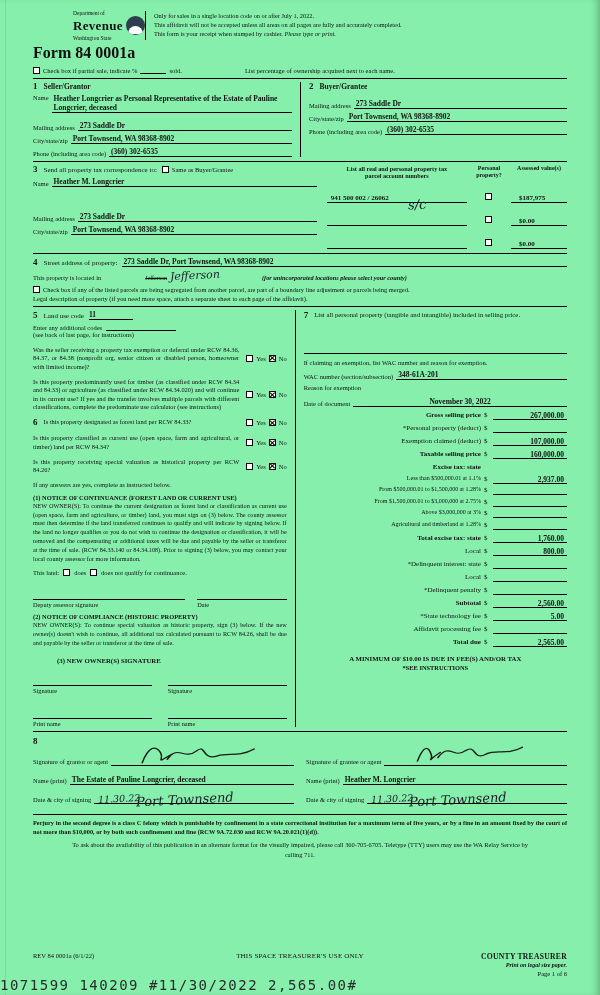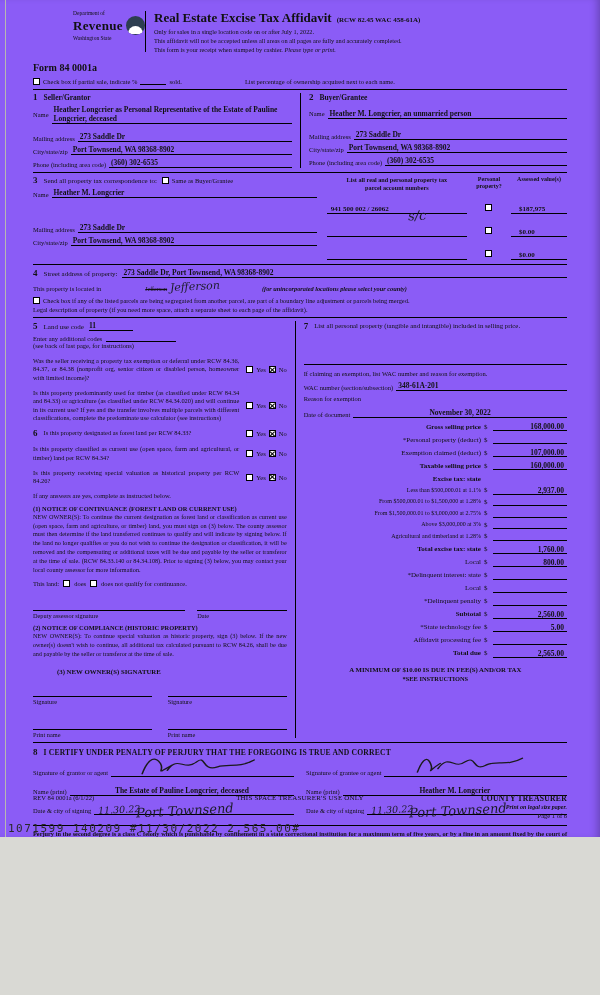--- a/index.html
+++ b/index.html
@@ -1,18 +1,18 @@
 <!DOCTYPE html>
 <html><head>
 <meta charset="utf-8">
 <style>
   *{margin:0;padding:0;box-sizing:border-box;}
   html,body{width:600px;height:995px;}
   body{background:#d9d9d4;font-family:"Liberation Serif",serif;color:#111;}
-  .page{position:relative;width:600px;height:837px;background:#8b5cf6;overflow:hidden;
+  .page{position:relative;width:600px;height:995px;background:#86efac;overflow:hidden;
         box-shadow:inset -7px 0 9px -5px rgba(0,0,0,.28);}
   .page::before{content:"";position:absolute;left:5px;top:0;height:100%;width:1px;background:#b8b8b2;}
   .content{position:absolute;left:33px;top:10px;width:534px;}
   i{font-style:italic;}
   
   .cb{display:inline-block;width:7px;height:7px;border:1px solid #000;position:relative;flex:none;background:#fff;vertical-align:-1px;}
   .cb.checked::after{content:"\2715";position:absolute;left:-1px;top:-2.5px;font-size:8.5px;font-weight:bold;color:#111;}
   
   .frow{display:flex;align-items:flex-end;margin-top:3px;}
   .lbl{font-size:6.5px;padding-right:3px;white-space:nowrap;line-height:1.15;}
@@ -28,30 +28,30 @@
   .dept-name{font-weight:bold;font-size:13px;letter-spacing:.3px;}
   .logo-circle{width:19px;height:19px;border-radius:50%;background:#2d3e50;position:relative;overflow:hidden;flex:none;}
   .logo-circle::after{content:"";position:absolute;left:2px;top:10px;width:15px;height:8px;background:#fff;border-radius:50% 50% 0 0/100% 100% 0 0;}
   .dept-sub{font-size:5.5px;}
   .hdr-left{width:108px;padding-left:40px;}
   .hdr-divider{width:1px;background:#000;margin:1px 8px 1px 4px;}
   .title-row{display:flex;align-items:baseline;gap:5px;}
   .title{font-weight:bold;font-size:13px;}
   .rcw{font-weight:bold;font-size:7px;}
   .note{font-size:6.3px;margin-top:1.5px;line-height:1.2;}
-  .form-no{font-weight:bold;font-size:10px;margin-top:9px;}
+  .form-no{font-weight:bold;font-size:16px;margin-top:3px;}
   .partial-row{display:flex;align-items:center;gap:3px;margin-top:4px;font-size:6.5px;}
   .own-note{margin-left:60px;}
   
   .two-col{display:flex;}
   .halfL{width:50%;padding-right:8px;}
   .halfR{width:50%;border-left:1px solid #000;padding-left:8px;}
   .sec-head{display:flex;align-items:baseline;}
   .sec-title{font-weight:bold;font-size:7.5px;}
-  .namebox{min-height:17px;align-items:center;}
+  .namebox{min-height:17px;align-items:flex-start;}
   .mt8{margin-top:8px;}
   
   .s3L{width:55%;padding-right:10px;}
   .s3R{width:45%;}
   .s3-heading{font-size:7px;padding-right:5px;}
   .s3-same{font-size:6.5px;padding-left:3px;}
   .spacer22{height:22px;}
   .p-head{display:flex;align-items:flex-start;}
   .p-main{flex:1;font-weight:bold;font-size:6.2px;text-align:center;line-height:1.2;}
   .p-col1{width:44px;font-weight:bold;font-size:6px;text-align:center;line-height:1.2;}
@@ -97,74 +97,70 @@
   .ownsig{display:flex;gap:16px;margin-top:14px;}
   .osc{flex:1;}
   .uline2{margin-top:17px;}
   
   .s7head{display:flex;margin-top:1px;}
   .s7h{font-size:6.8px;line-height:1.3;}
   .s7blank{height:32px;border-bottom:1px solid #000;margin-top:2px;}
   .s7note{font-size:6.5px;margin-top:5px;}
   .center{text-align:center;}
   .reasonv{display:block;border-bottom:1px solid #000;font-weight:bold;font-size:7.5px;margin-top:2px;padding-left:2px;}
-  .tl{display:flex;align-items:center;margin-top:4px;}
+  .tl{display:flex;align-items:flex-start;margin-top:4px;}
   .tll{flex:1;text-align:right;font-size:7px;padding-right:3px;line-height:1.15;}
   .tl.sub{margin-top:2.5px;}
   .tl.sub .tll{font-size:6px;}
   .bl{font-weight:bold;}
   .tld{width:9px;font-size:7px;text-align:left;}
   .tlv{width:74px;border-bottom:1px solid #000;text-align:right;font-weight:bold;font-size:7.5px;padding-right:3px;height:9px;line-height:1.2;}
   .nob{border-bottom:none;}
   .minnote{font-weight:bold;font-size:6.8px;text-align:center;margin-top:8px;}
   .seeinst{font-weight:bold;font-size:6.4px;text-align:center;margin-top:2px;}
   
   .s8head{display:flex;align-items:baseline;margin-top:2px;}
   .s8title{font-weight:bold;font-size:7.6px;letter-spacing:.2px;}
-  .cert2col{display:flex;gap:12px;margin-top:10px;text-align:center;}
+  .cert2col{display:flex;gap:12px;margin-top:10px;}
   .certcol{flex:1;}
   .sigrow{display:flex;align-items:flex-end;}
   .sigline{flex:1;border-bottom:1px solid #000;position:relative;height:10px;}
   .sigsvg{position:absolute;left:12%;bottom:-3px;width:75%;height:26px;overflow:visible;}
   .hand-date{position:absolute;left:4px;bottom:-1px;font-size:9.5px;}
   .hand-city{position:absolute;left:42px;bottom:-4px;font-size:13px;white-space:nowrap;}
   .mt9{margin-top:9px;}
   
   .perjury{font-weight:bold;font-size:6.3px;line-height:1.4;text-align:justify;margin-top:10px;border-top:1px solid #000;padding-top:4px;}
   .altformat{font-size:6.4px;line-height:1.45;text-align:center;margin-top:4px;padding:0 30px;}
   .botrow{position:absolute;left:33px;right:33px;bottom:18px;display:flex;align-items:flex-start;}
   .rev{width:130px;font-size:6.5px;}
   .tso{flex:1;text-align:center;font-weight:normal;font-size:7px;letter-spacing:.2px;}
   .ct{width:130px;text-align:right;}
   .ctb{font-weight:bold;font-size:7.6px;letter-spacing:.3px;}
   .legal{font-weight:bold;font-style:italic;font-size:6px;margin-top:1px;}
   .pg{font-size:6.5px;margin-top:2px;}
-  .stamp{position:absolute;left:8px;bottom:2px;font-family:"DejaVu Sans Mono",monospace;font-size:11px;letter-spacing:1.5px;color:#2a2a2a;text-align:center;}
+  .stamp{position:absolute;left:0;bottom:2px;font-family:"DejaVu Sans Mono",monospace;font-size:14px;letter-spacing:1.5px;color:#2a2a2a;text-align:center;}
 </style>
 </head>
 <body>
 
 <div class="page">
   <div class="content">
 
     <div class="hdr">
       <div class="hdr-left">
         <div class="dept-top">Department of</div>
         <div class="dept-mid">
           <span class="dept-name">Revenue</span>
           <span class="logo-circle"></span>
         </div>
         <div class="dept-sub">Washington State</div>
       </div>
       <div class="hdr-divider"></div>
       <div class="hdr-right">
-        <div class="title-row">
-          <span class="title">Real Estate Excise Tax Affidavit</span>
-          <span class="rcw">(RCW 82.45 WAC 458-61A)</span>
-        </div>
         <div class="note">Only for sales in a single location code on or after July 1, 2022.</div>
         <div class="note">This affidavit will not be accepted unless all areas on all pages are fully and accurately completed.</div>
         <div class="note"><span>This form is your receipt when stamped by cashier.</span> <i>Please type or print.</i></div>
       </div>
     </div>
     <div class="form-no">Form 84 0001a</div>
     <div class="partial-row">
       <span class="cb"></span>
       <span>Check box if partial sale, indicate %</span>
       <span class="blank-line"></span>
@@ -192,24 +188,20 @@
           </div>
         <div class="frow">
             <span class="lbl">Phone (including area code)</span>
             <span class="val grow">(360) 302-6535</span>
           </div>
       </div>
       <div class="halfR">
         <div class="sec-head">
             <span class="sec-num">2</span>
             <span class="sec-title">Buyer/Grantee</span>
-          </div>
-        <div class="frow namebox">
-            <span class="lbl">Name</span>
-            <span class="val grow">Heather M. Longcrier, an unmarried person</span>
           </div>
         <div class="frow mt8">
             <span class="lbl">Mailing address</span>
             <span class="val grow">273 Saddle Dr</span>
           </div>
         <div class="frow">
             <span class="lbl">City/state/zip</span>
             <span class="val grow">Port Townsend, WA 98368-8902</span>
           </div>
         <div class="frow">
@@ -404,21 +396,21 @@
           </div>
         <div class="lbl65" style="margin-top:4px;">Reason for exemption</div>
         <div class="frow" style="margin-top:5px;">
             <span class="lbl">Date of document</span>
             <span class="val grow center">November 30, 2022</span>
           </div>
 
         <div class="tl">
             <span class="tll bl">Gross selling price</span>
             <span class="tld">$</span>
-            <span class="tlv">168,000.00</span>
+            <span class="tlv">267,000.00</span>
           </div>
         <div class="tl">
             <span class="tll">*Personal property (deduct)</span>
             <span class="tld">$</span>
             <span class="tlv"></span>
           </div>
         <div class="tl">
             <span class="tll">Exemption claimed (deduct)</span>
             <span class="tld">$</span>
             <span class="tlv">107,000.00</span>
@@ -505,21 +497,20 @@
           </div>
 
         <div class="minnote">A MINIMUM OF $10.00 IS DUE IN FEE(S) AND/OR TAX</div>
         <div class="seeinst">*SEE INSTRUCTIONS</div>
       </div>
     </div>
 
     <div class="topline">
       <div class="s8head">
         <span class="sec-num">8</span>
-        <span class="s8title">I CERTIFY UNDER PENALTY OF PERJURY THAT THE FOREGOING IS TRUE AND CORRECT</span>
       </div>
       <div class="cert2col">
         <div class="certcol">
           <div class="sigrow">
             <span class="lbl">Signature of grantor or agent</span>
             <span class="sigline">
               <svg class="sigsvg" viewBox="0 0 120 30" preserveAspectRatio="none">
                 <path d="M8 24 C14 4 20 4 24 12 C28 20 18 26 34 14 M30 20 C40 2 44 22 56 10 C64 2 60 22 74 16 C84 12 92 18 106 8" fill="none" stroke="#1b1b1b" stroke-width="1.4" stroke-linecap="round"></path>
               </svg>
             </span>

